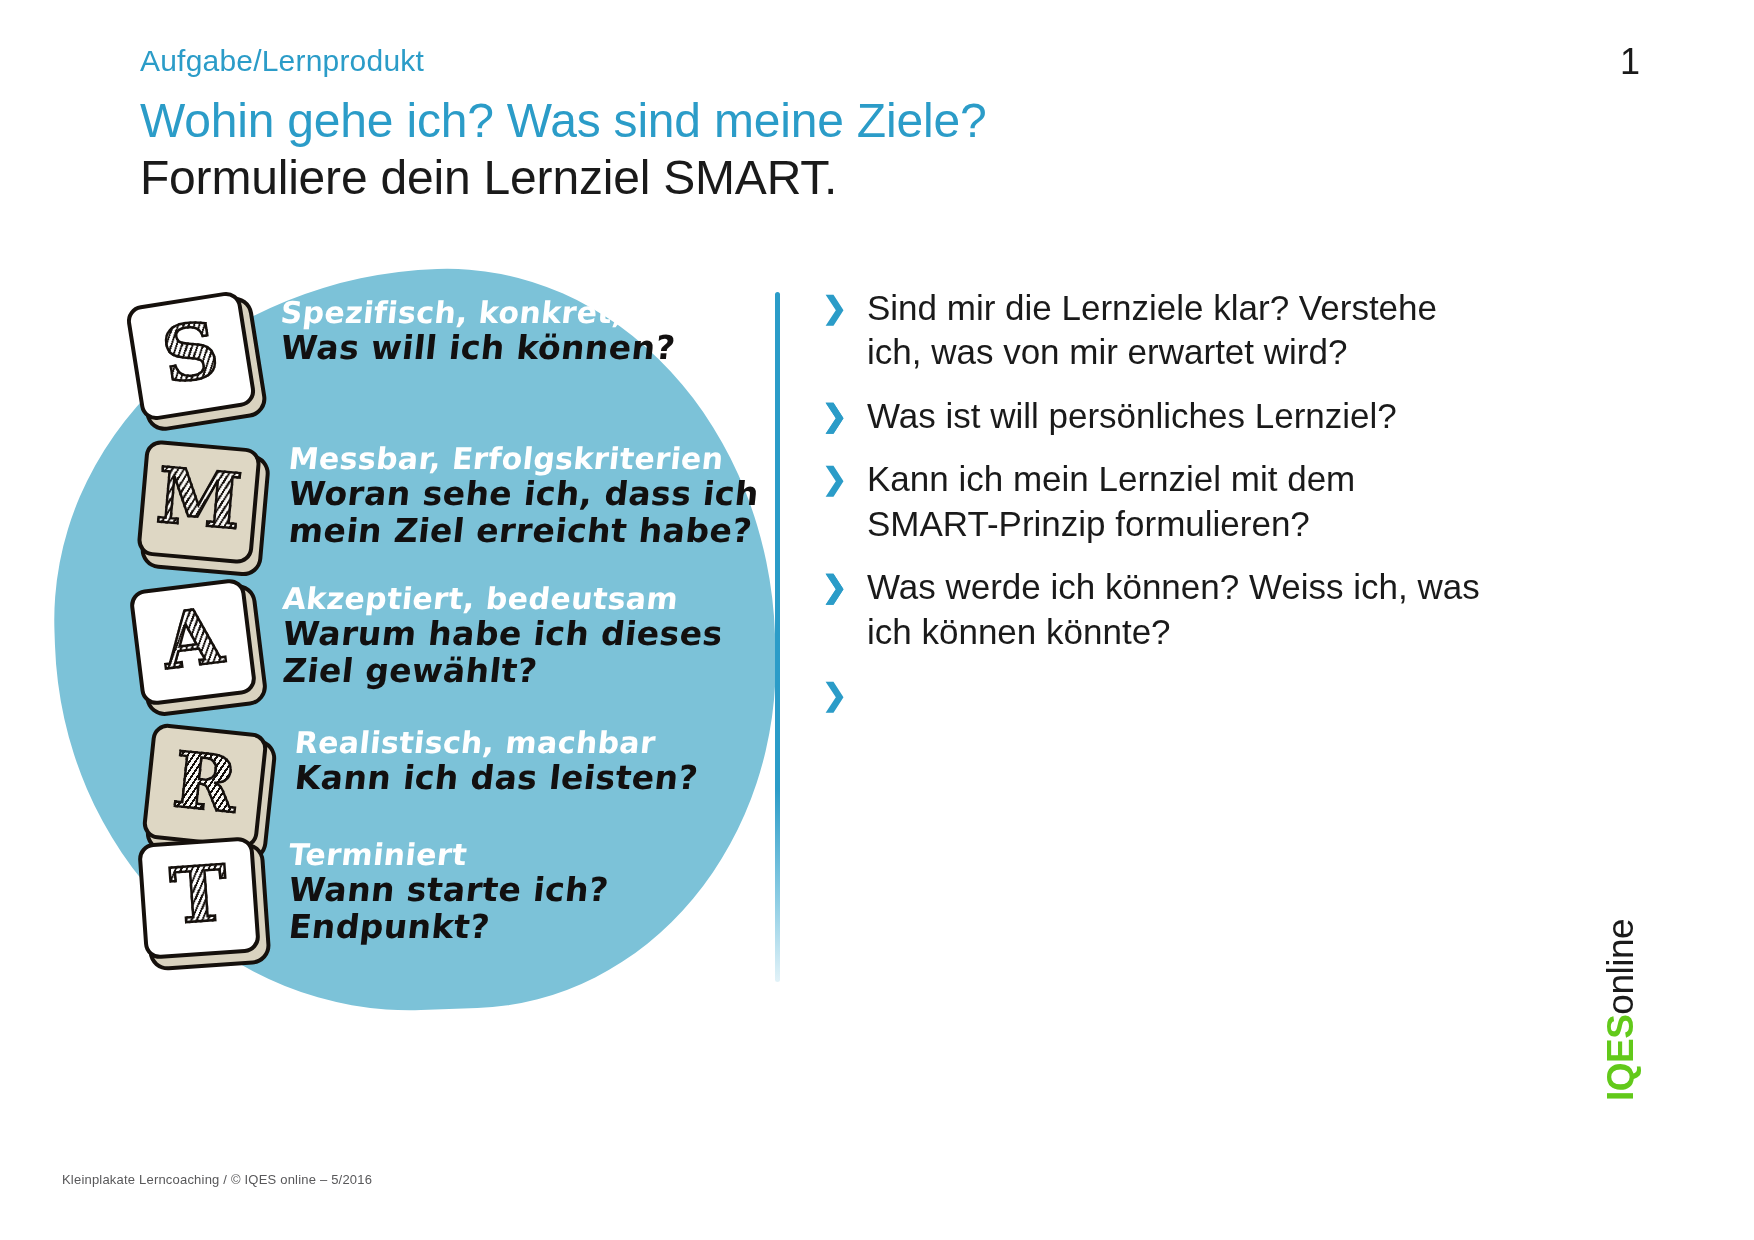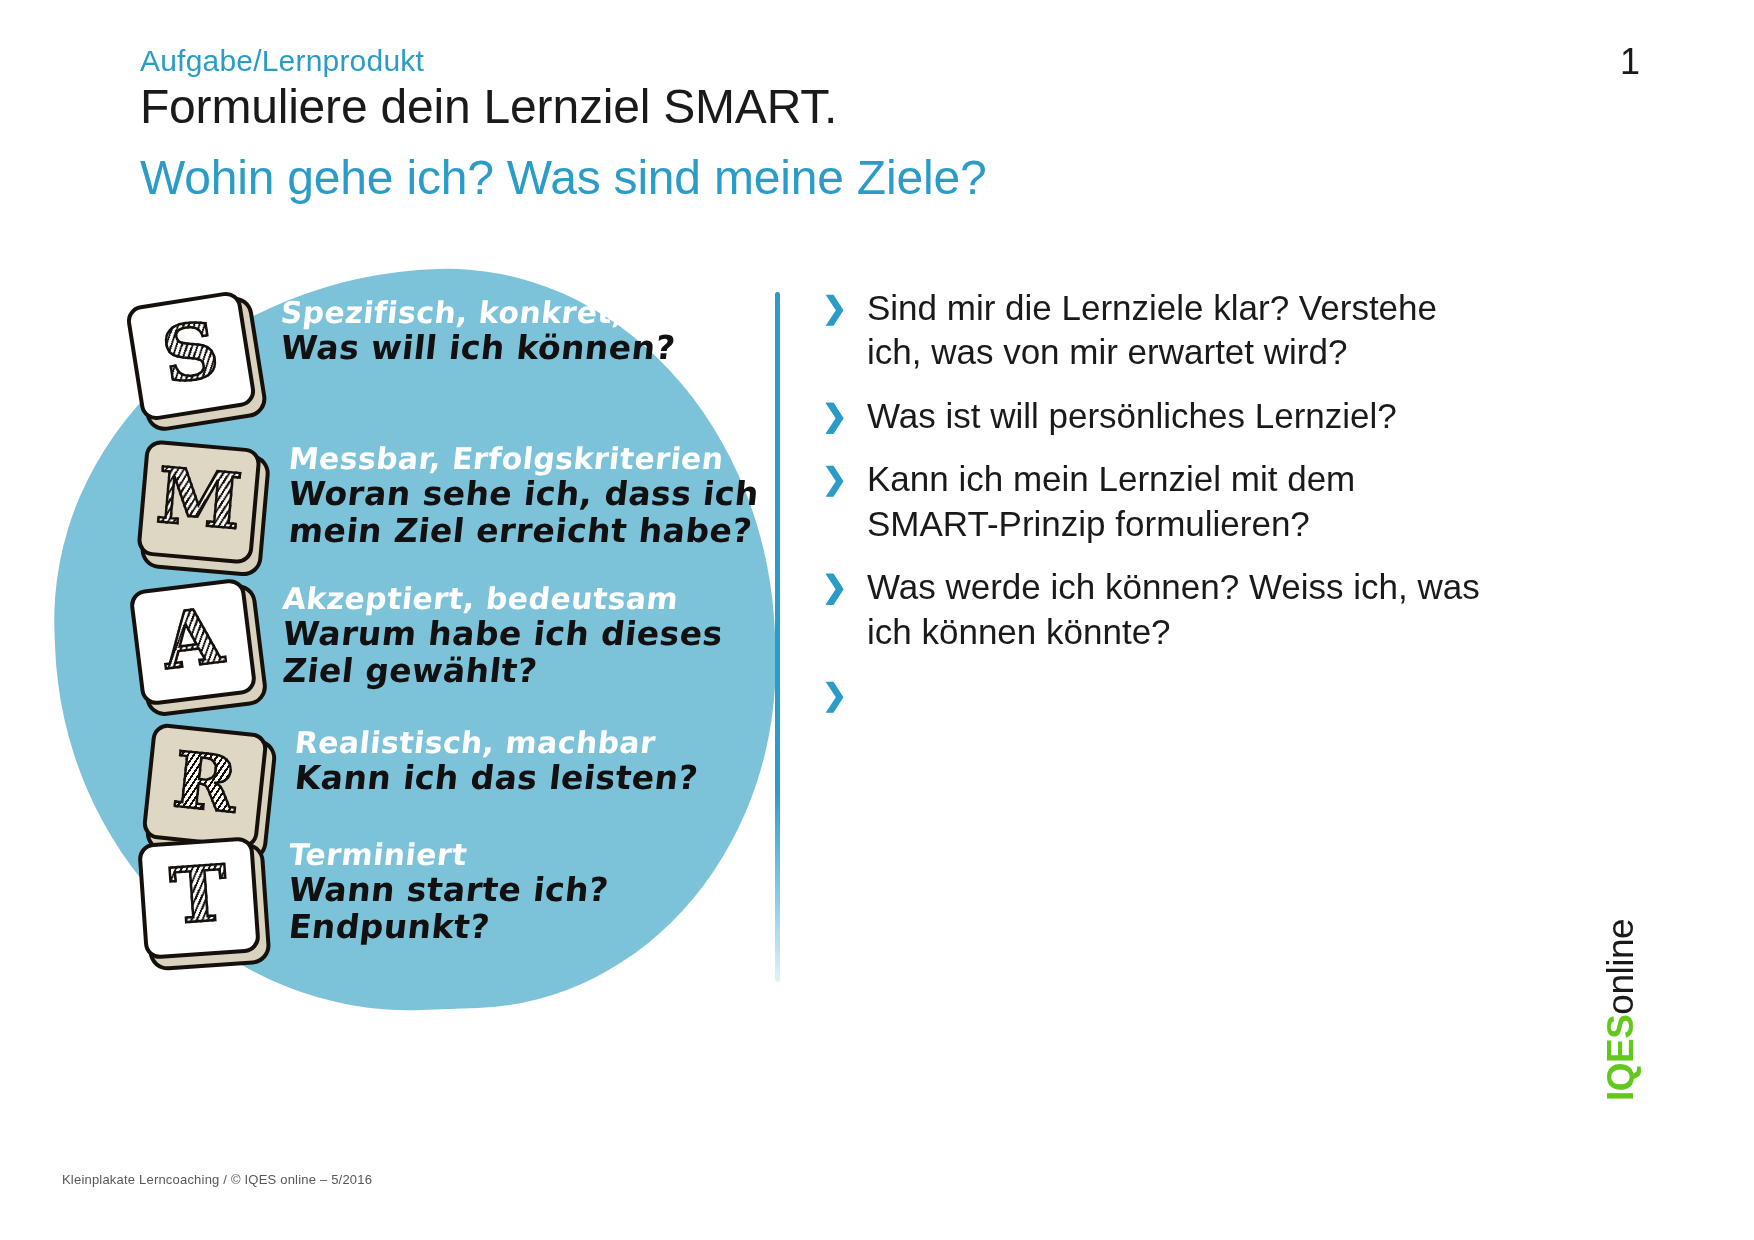--- a/index.html
+++ b/index.html
@@ -214,22 +214,22 @@
     color: #58585a;
     letter-spacing: 0.2px;
   }
 </style>
 </head>
 <body>
 
 <div id="header">
   <div id="kicker">Aufgabe/Lernprodukt</div>
   <div id="page-number">1</div>
+  <div id="title-main">Wohin gehe ich? Was sind meine Ziele?</div>
   <div id="title-sub">Formuliere dein Lernziel SMART.</div>
-  <div id="title-main">Wohin gehe ich? Was sind meine Ziele?</div>
 </div>
 
 <div id="illustration">
   <div id="blob"></div>
 
   <div class="row r1" style="left:70px; top:22px;">
     <div class="cube-wrap">
       <div class="cube">
         <span class="glyph">S</span>
       </div>

